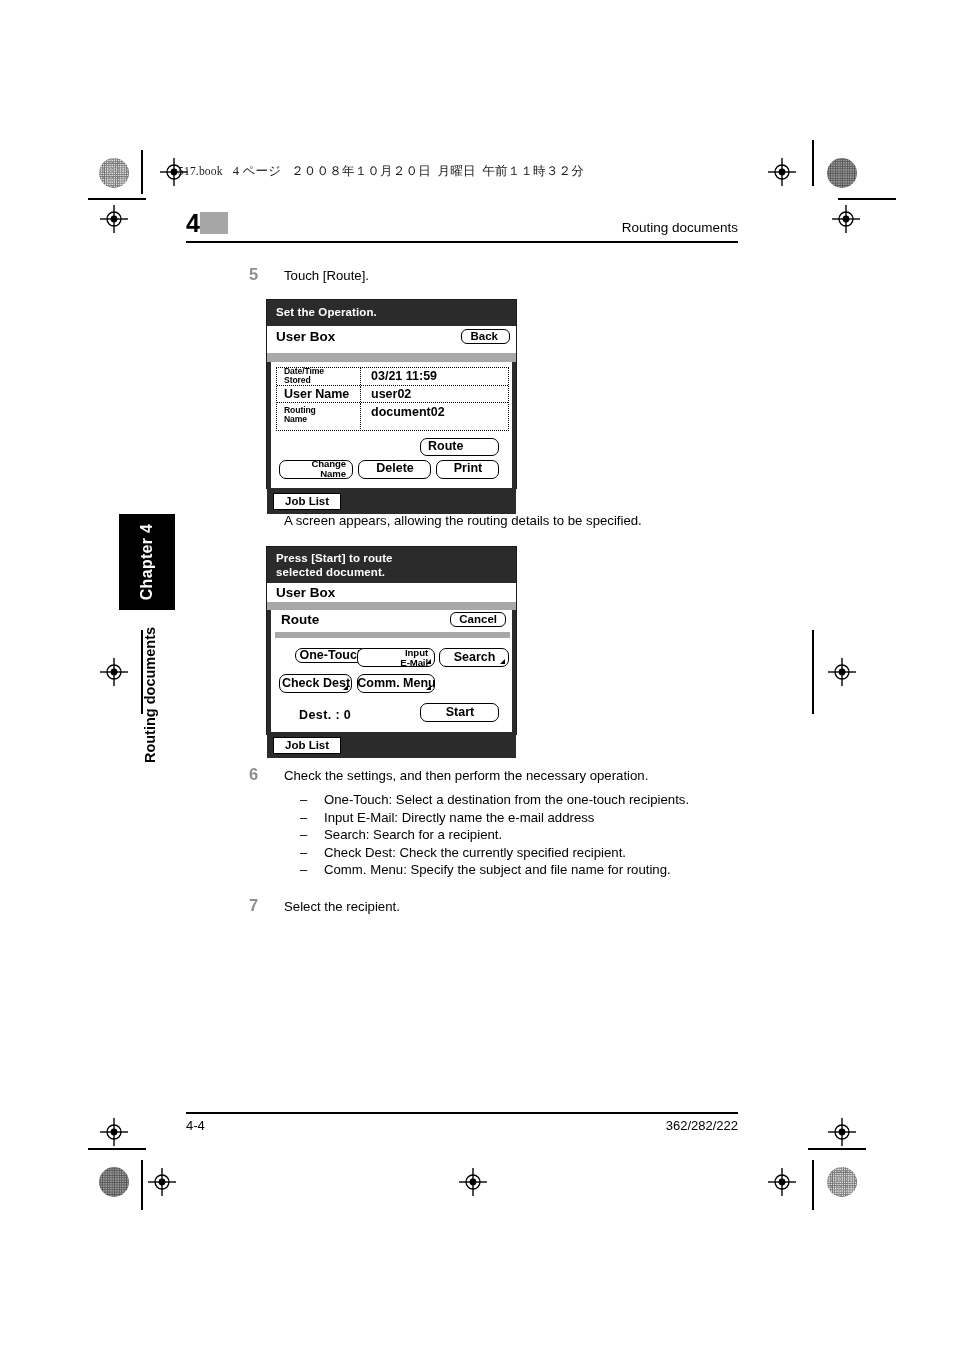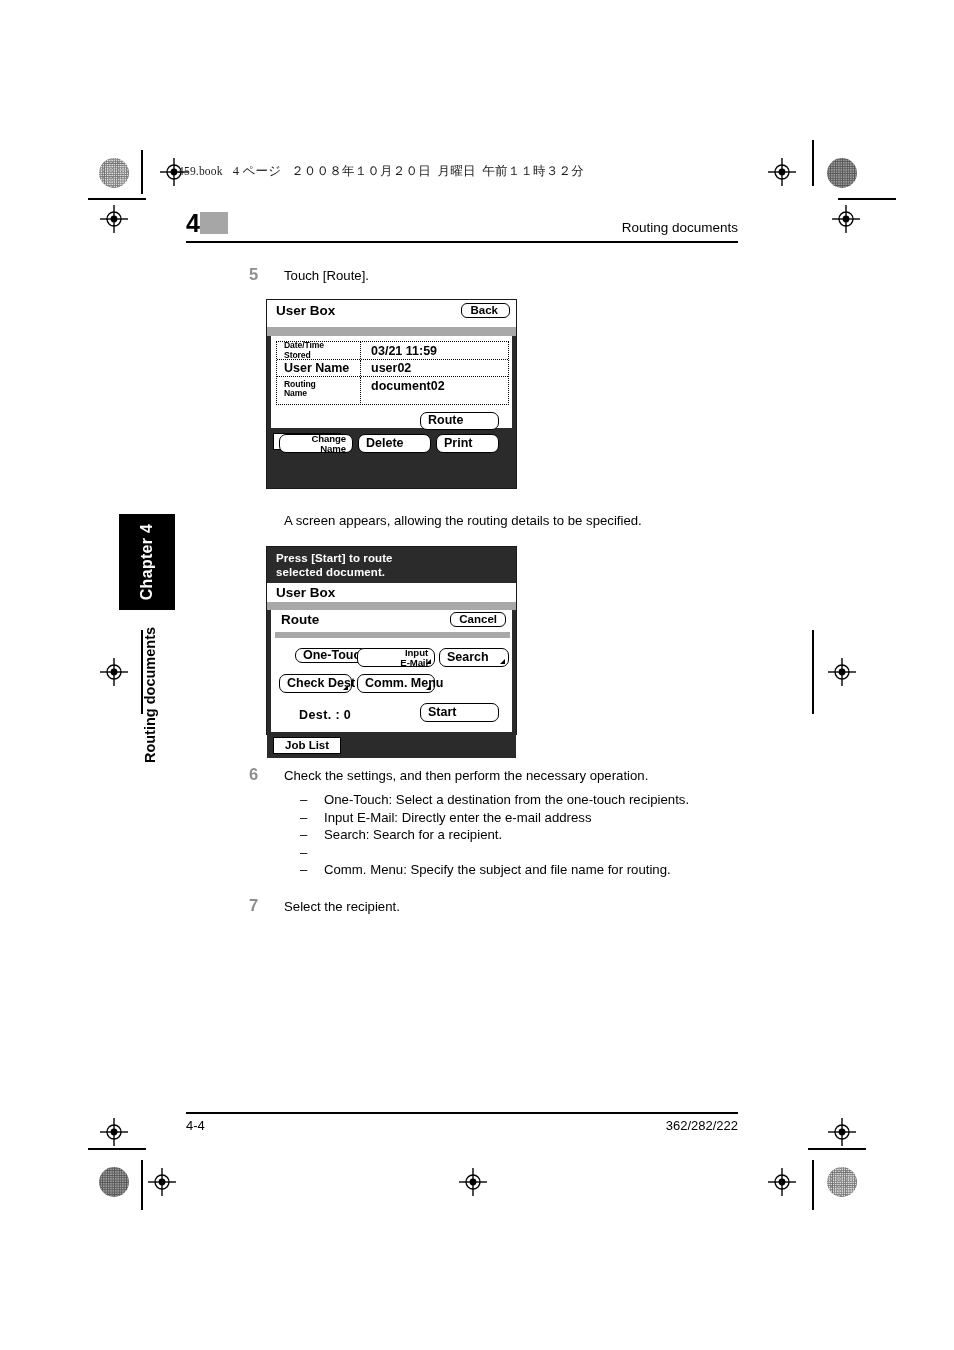--- a/index.html
+++ b/index.html
@@ -223,21 +223,21 @@
     font-size: 11.5px;
     font-weight: bold;
     padding: 1px 11px 2px 11px;
     border: 1px solid #000;
   }
 
   
   .btn {
     display: inline-flex;
     align-items: center;
-    justify-content: flex-start;
+    justify-content: center;
     box-sizing: border-box;
     background: #ffffff;
     color: #000;
     border: 1.6px solid #000;
     border-radius: 7px;
     font-size: 12.5px;
     font-weight: bold;
     padding: 1px 6px 2px 7px;
     position: relative;
     line-height: 1.05;
@@ -461,21 +461,21 @@
     <line x1="14" y1="0" x2="14" y2="28" stroke="#000" stroke-width="1.4"></line>
     <line x1="0" y1="14" x2="28" y2="14" stroke="#000" stroke-width="1.4"></line>
     <circle cx="14" cy="14" r="7" fill="none" stroke="#000" stroke-width="1.3"></circle>
     <circle cx="14" cy="14" r="3.4" fill="#000"></circle>
   </svg>
 </div>
 <div class="rule" style="left:812px;top:1160px;width:2px;height:50px;"></div>
 <div class="halftone-dot" style="left:827px;top:1167px;"></div>
 
 <div class="file-banner">
-  <span class="bookname">459.book</span>
+  <span class="bookname">517.book</span>
   &nbsp;&nbsp;<span>4 ページ</span>
   &nbsp;&nbsp;<span>２００８年１０月２０日</span>
   &nbsp;<span>月曜日</span>
   &nbsp;<span>午前１１時３２分</span>
 </div>
 
 <div class="hdr-swatch"></div>
 <div class="hdr-chapnum">4</div>
 <div class="hdr-title">Routing documents</div>
 <div class="hdr-line"></div>
@@ -484,31 +484,32 @@
   <span>Chapter 4</span>
 </div>
 <div class="sidecaption">
   <span>Routing documents</span>
 </div>
 
 <div class="step" style="top:266px;">5</div>
 <div class="steptext" style="top:267px;">Touch [Route].</div>
 
 <div class="lcd" style="left:266px;top:299px;width:251px;height:190px;">
+  <div class="lcd-titlebar">Set the Operation.</div>
 
   <div class="lcd-subbar">
     <span>User Box</span>
     <span class="btn" style="font-size:11.5px;padding:0px 11px 1px 9px;border-width:1.4px;border-radius:6px;">
       <span>Back</span>
     </span>
   </div>
 
   <div class="lcd-greybar"></div>
 
-  <div class="lcd-body" style="height:92px;">
+  <div class="lcd-body" style="height:126px;">
 
     <div class="dtable" style="left:5px;top:5px;width:233px;height:64px;">
       <div class="drow" style="height:18px;">
         <div class="dlabel small" style="width:84px;">
           <span>Date/Time</span>
           <span>Stored</span>
         </div>
         <div class="dval">03/21  11:59</div>
       </div>
       <div class="drow" style="height:17px;">
@@ -612,28 +613,29 @@
 <div class="step" style="top:766px;">6</div>
 <div class="steptext" style="top:767px;">Check the settings, and then perform the necessary operation.</div>
 
 <div class="bullets">
   <div class="brow">
     <span class="dash">–</span>
     <span>One-Touch: Select a destination from the one-touch recipients.</span>
   </div>
   <div class="brow">
     <span class="dash">–</span>
-    <span>Input E-Mail: Directly enter the e-mail address</span>
+    <span>Input E-Mail: Directly name the e-mail address</span>
   </div>
   <div class="brow">
     <span class="dash">–</span>
     <span>Search: Search for a recipient.</span>
   </div>
   <div class="brow">
     <span class="dash">–</span>
+    <span>Check Dest: Check the currently specified recipient.</span>
   </div>
   <div class="brow">
     <span class="dash">–</span>
     <span>Comm. Menu: Specify the subject and file name for routing.</span>
   </div>
 </div>
 
 <div class="step" style="top:897px;">7</div>
 <div class="steptext" style="top:898px;">Select the recipient.</div>
 

